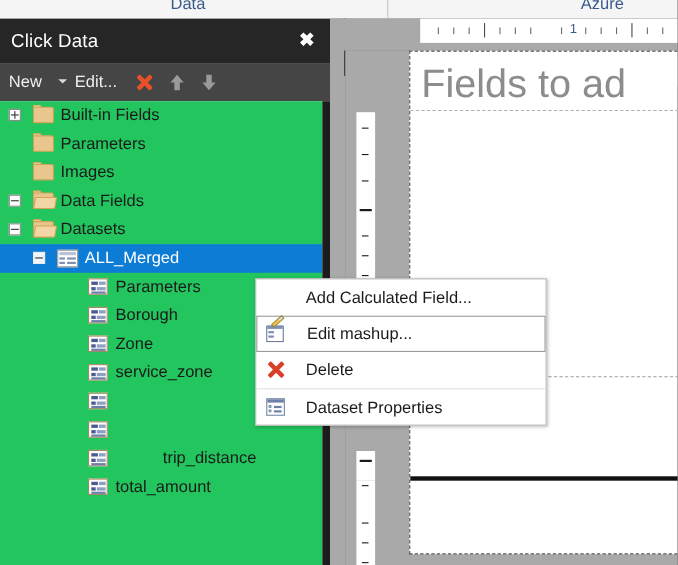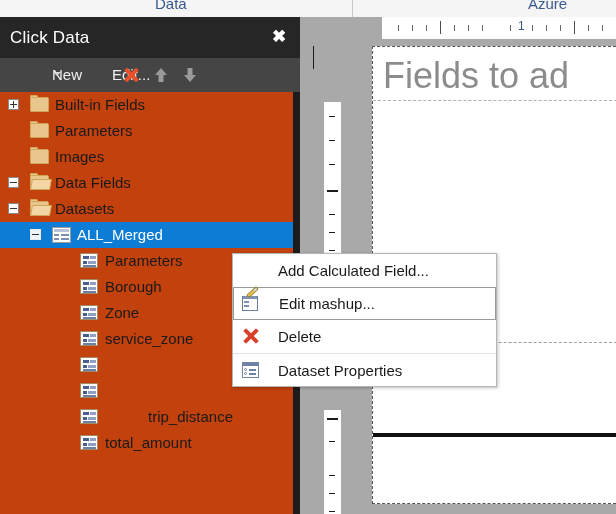--- a/index.html
+++ b/index.html
@@ -48,21 +48,21 @@
     color:#ffffff; font-size:17px; font-weight:bold;
     text-align:center; line-height:22px;
     cursor:pointer;
   }
   .panel-toolbar {
     position:absolute; left:0; top:41px; width:300px; height:34px;
     background:#454545;
   }
   .tb-item {
     position:absolute; top:0; height:34px; line-height:34px;
-    color:#f0f0f0; font-size:15px; cursor:pointer;margin-left:44px;
+    color:#f0f0f0; font-size:15px; cursor:pointer;
   }
   .tb-new { left:8px; }
   .tb-caret {
     position:absolute; left:53px; top:14px;
     width:0;height:0;border-left:4px solid transparent;
     border-right:4px solid transparent;border-top:4px solid #d8d8d8;
     cursor:pointer;
   }
   .tb-edit { left:68px; }
   .tb-x {
@@ -78,21 +78,21 @@
   .tb-arrow {
     position:absolute; top:8px; width:18px; height:18px; cursor:pointer;
   }
   .tb-up { left:152px; }
   .tb-down { left:181px; }
   .tb-arrow svg { display:block; }
 
   
   .panel-body {
     position:absolute; left:0; top:75px; width:293px; height:422px;
-    background:#c2410c; overflow:hidden;
+    background:#22c55e; overflow:hidden;
   }
   .panel-edge {
     position:absolute; left:293px; top:75px; width:7px; height:422px;
     background:#1c1c1c;
   }
 
   .tree-row {
     position:relative; height:26px; line-height:26px;
     white-space:nowrap; font-size:15px; color:#1a1a1a;
     cursor:pointer;

